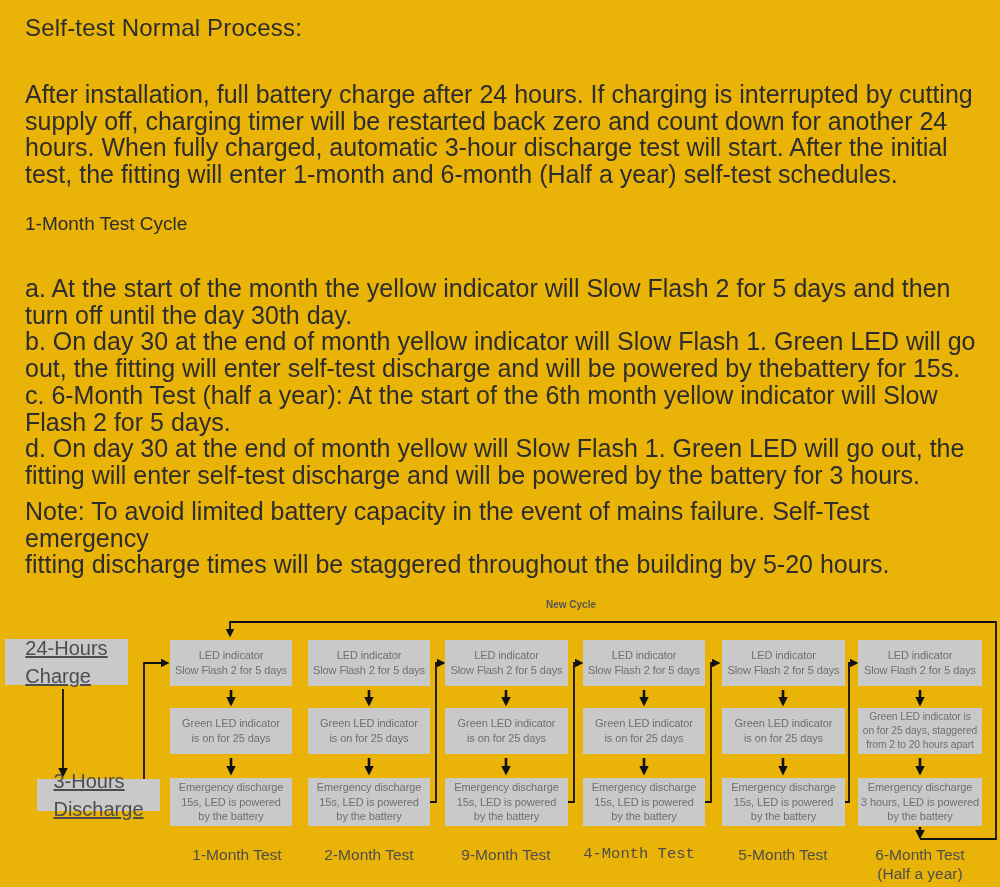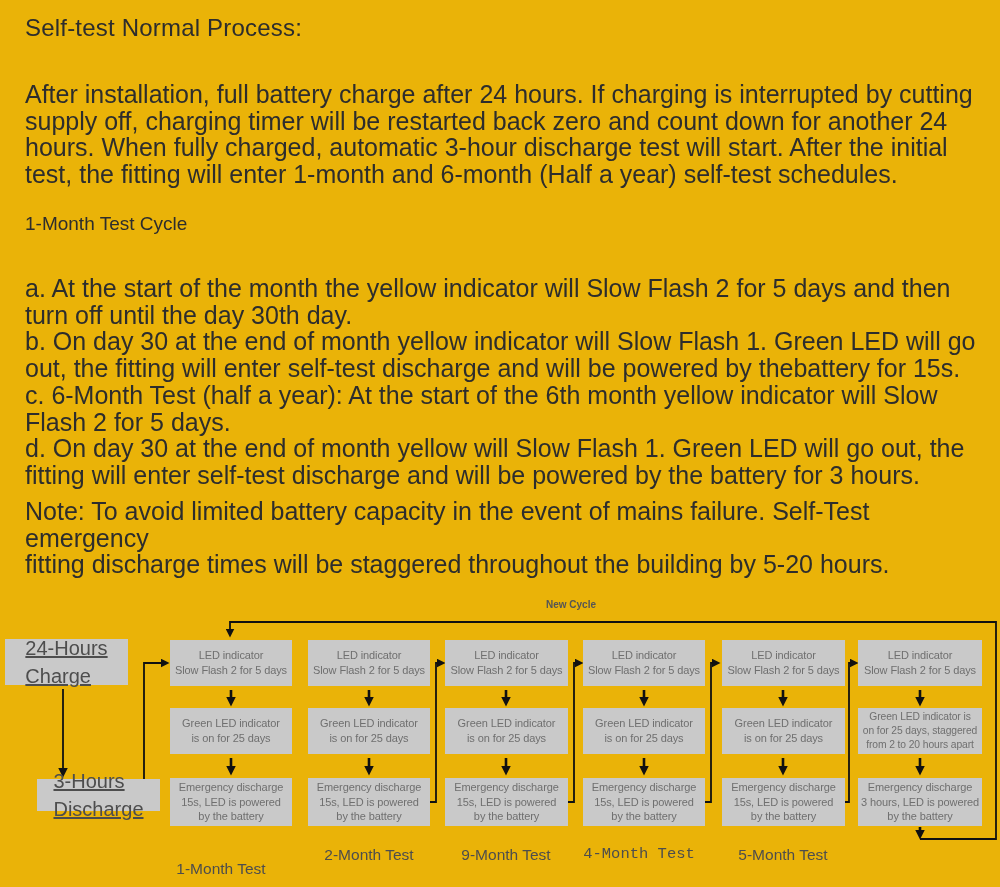--- a/index.html
+++ b/index.html
@@ -112,21 +112,21 @@
     <div class="gbox" style="left:5px;top:779px;width:123px;height:32px;margin-left:32px;">3-Hours
 Discharge</div>
 
     <div class="fbox" style="left:170px;top:640px;width:122px;height:46px;">LED indicator
 Slow Flash 2 for 5 days</div>
     <div class="fbox" style="left:170px;top:708px;width:122px;height:46px;">Green LED indicator
 is on for 25 days</div>
     <div class="fbox" style="left:170px;top:778px;width:122px;height:48px;">Emergency discharge
 15s, LED is powered
 by the battery</div>
-    <div class="clabel" style="left:140px;width:162px;margin-top:14px;">1-Month Test</div>
+    <div class="clabel" style="left:156px;width:162px;">1-Month Test</div>
 
     <div class="fbox" style="left:308px;top:640px;width:122px;height:46px;">LED indicator
 Slow Flash 2 for 5 days</div>
     <div class="fbox" style="left:308px;top:708px;width:122px;height:46px;">Green LED indicator
 is on for 25 days</div>
     <div class="fbox" style="left:308px;top:778px;width:122px;height:48px;">Emergency discharge
 15s, LED is powered
 by the battery</div>
     <div class="clabel" style="left:288px;width:162px;">2-Month Test</div>
 
@@ -158,15 +158,17 @@
     <div class="clabel" style="left:702px;width:162px;">5-Month Test</div>
 
     <div class="fbox" style="left:858px;top:640px;width:124px;height:46px;">LED indicator
 Slow Flash 2 for 5 days</div>
     <div class="fbox small" style="left:858px;top:708px;width:124px;height:46px;">Green LED indicator is
 on for 25 days, staggered
 from 2 to 20 hours apart</div>
     <div class="fbox" style="left:858px;top:778px;width:124px;height:48px;">Emergency discharge
 3 hours, LED is powered
 by the battery</div>
+    <div class="clabel" style="left:839px;width:162px;">6-Month Test
+(Half a year)</div>
 
   </div>
 </div>
 
 </body></html>

